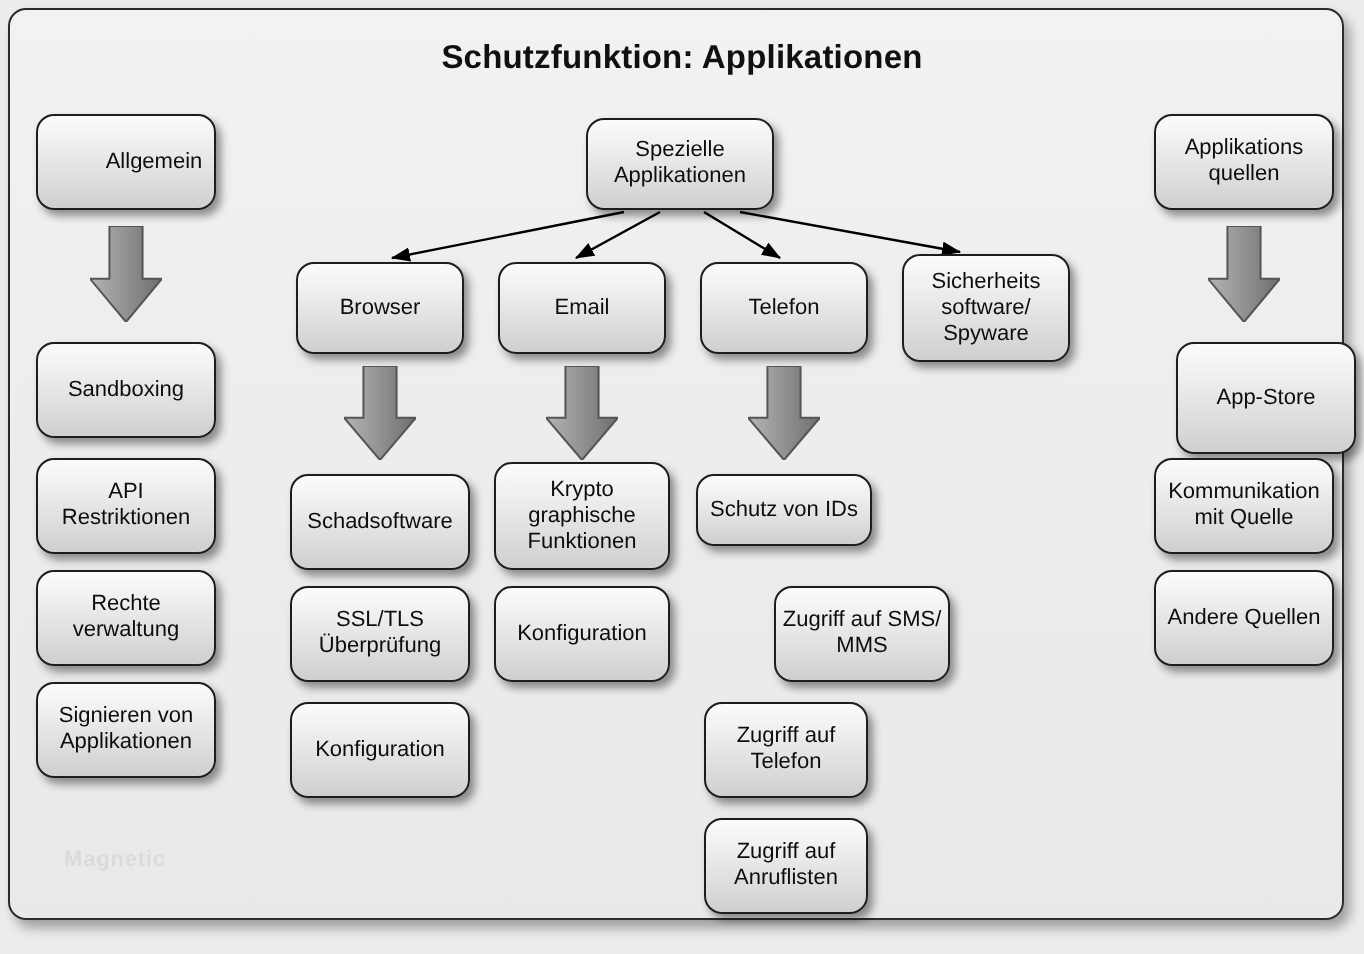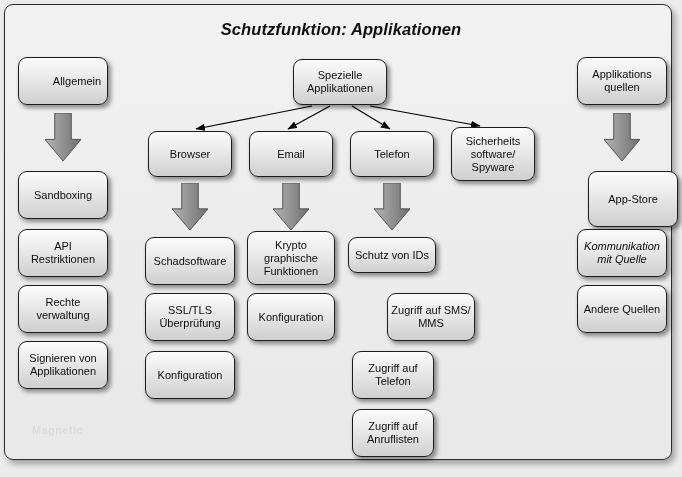--- a/index.html
+++ b/index.html
@@ -25,21 +25,20 @@
     box-shadow: 3px 4px 6px rgba(0,0,0,0.33);
     box-sizing: border-box;
   }
   #title {
     position: absolute;
     left: 0; top: 20px;
     width: 682px;
     text-align: center;
     font-size: 16.5px;
     font-weight: bold;
-    font-style: italic;
     color: #101010;
     letter-spacing: 0.1px;
   }
   
   .node {
     position: absolute;
     border: 1.4px solid #1d1d1d;
     border-radius: 9px;
     background: linear-gradient(180deg, #fbfbfb 0%, #f0f0f0 28%, #dcdcdc 72%, #cfcfcf 100%);
     box-shadow: 2.5px 3px 4px rgba(0,0,0,0.42);
@@ -183,17 +182,17 @@
             <linearGradient id="gdown-arrow-applikationsquellen" x1="0" y1="0" x2="1" y2="0">
               <stop offset="0%" stop-color="#b4b4b4"></stop>
               <stop offset="38%" stop-color="#9a9a9a"></stop>
               <stop offset="100%" stop-color="#6e6e6e"></stop>
             </linearGradient>
           </defs>
           <path d="M9.719999999999999,0 L26.28,0 L26.28,26.4 L36,26.4 L18,48 L0,26.4 L9.719999999999999,26.4 Z" fill="url(#gdown-arrow-applikationsquellen)" stroke="#555" stroke-width="1"></path>
         </svg>
       </div>
       <div class="node" style="left: 588px; top: 171px; width: 90px; height: 56px;">App-Store</div>
-      <div class="node" style="left: 577px; top: 229px; width: 90px; height: 48px; font-style: italic;">Kommunikation
+      <div class="node" style="left: 577px; top: 229px; width: 90px; height: 48px;">Kommunikation
 mit Quelle</div>
       <div class="node" style="left: 577px; top: 285px; width: 90px; height: 48px;">Andere Quellen</div>
     </div>
 </div>
 
 </body></html>

